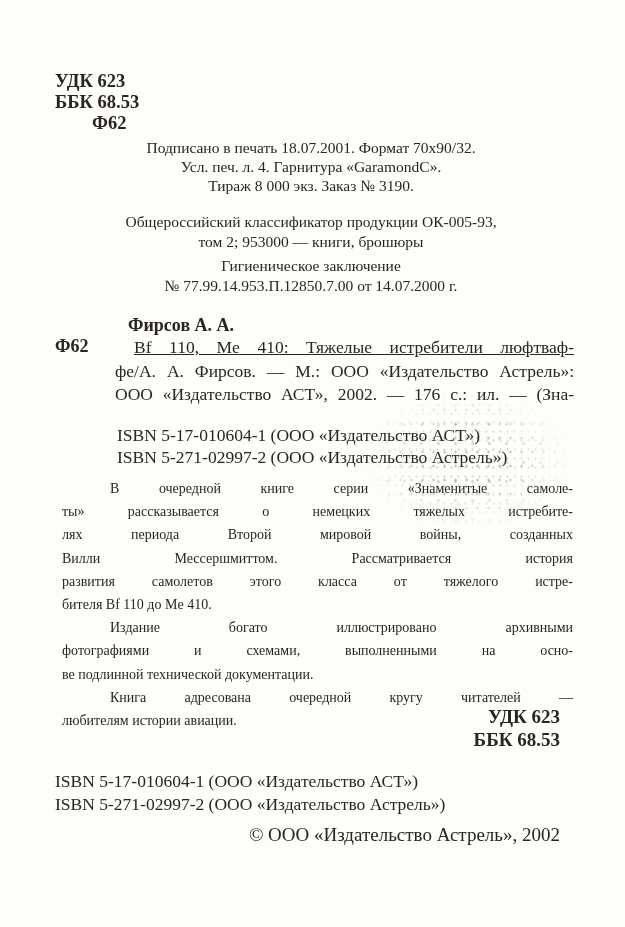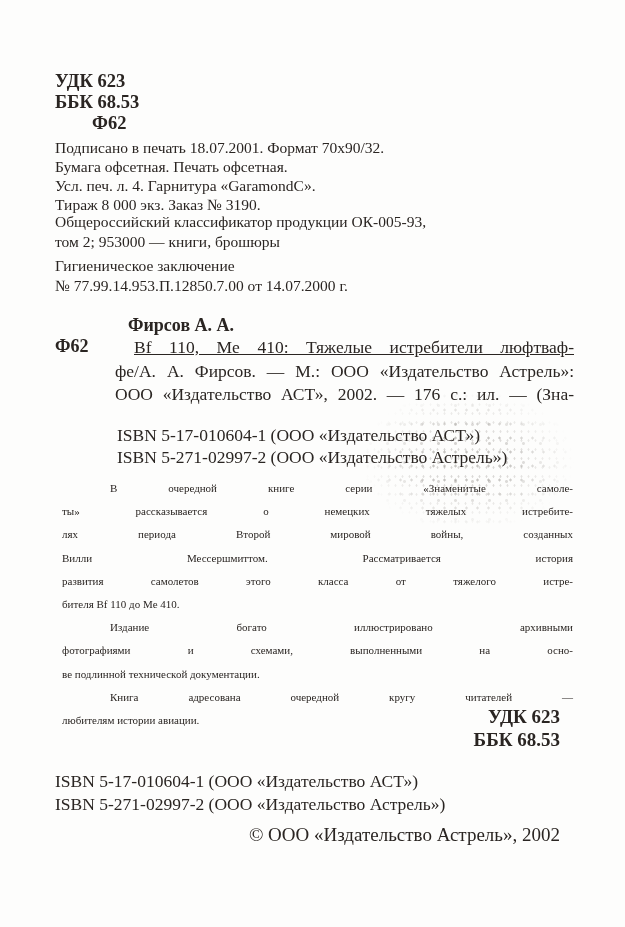--- a/index.html
+++ b/index.html
@@ -6,38 +6,38 @@
   .page {
     position: relative;
     width: 625px;
     height: 927px;
     background: #fdfdfc;
     color: #2a2522;
     font-family: "Liberation Serif", "DejaVu Serif", serif;
     overflow: hidden;
   }
   .block { position: absolute; margin-top: 21px; }
-  .centered { left: 55px; width: 512px; text-align: left; }
+  .centered { left: 55px; width: 512px; text-align: center; }
   .j { text-align: justify; text-align-last: justify; }
 
   #top-codes { left: 55px; top: 50px; font-size: 18.5px; line-height: 21px; font-weight: bold; }
   #top-codes .sigla-offset { margin-left: 37px; }
 
   #imprint    { top: 117px; font-size: 15.5px; line-height: 19px; }
   #classifier { top: 191px; font-size: 15.5px; line-height: 19.5px; }
   #hygiene    { top: 235px; font-size: 15.5px; line-height: 19.5px; }
 
   #card-author { left: 128px; top: 294px; font-size: 18px; font-weight: bold; }
   #card-sigla  { left: 55px;  top: 315px; font-size: 18px; font-weight: bold; }
   #card-body   { left: 115px; top: 315px; width: 459px; font-size: 17.5px; line-height: 23.5px; }
   #card-body .first { text-indent: 19px; text-decoration: underline; }
 
   #isbn-top { left: 117px; top: 403px; font-size: 17.5px; line-height: 22px; }
 
-  #annotation { left: 62px; top: 456px; width: 511px; font-size: 11px; line-height: 23.2px; }
+  #annotation { left: 62px; top: 456px; width: 511px; font-size: 14px; line-height: 23.2px; }
   #annotation .indent { text-indent: 48px; }
 
   #bottom-codes { left: 55px; top: 685px; width: 505px; text-align: right; font-size: 19px; line-height: 22.5px; font-weight: bold; }
 
   #isbn-bottom { left: 55px; top: 749px; font-size: 17.5px; line-height: 23px; }
 
   #copyright-line { left: 55px; top: 803px; width: 505px; text-align: right; font-size: 19px; }
 
   
   #stain {
@@ -60,21 +60,20 @@
 <div class="page">
 
   <div class="block" id="top-codes">
     <div>УДК 623</div>
     <div>ББК 68.53</div>
     <div class="sigla-offset">Ф62</div>
   </div>
 
   <div class="block centered" id="imprint">
     <div>Подписано в печать 18.07.2001. Формат 70х90/32.</div>
-    <div>Бумага офсетная. Печать офсетная.</div>
     <div>Усл. печ. л. 4. Гарнитура «GaramondC».</div>
     <div>Тираж 8 000 экз. Заказ № 3190.</div>
   </div>
 
   <div class="block centered" id="classifier">
     <div>Общероссийский классификатор продукции ОК-005-93,</div>
     <div>том 2; 953000 — книги, брошюры</div>
   </div>
 
   <div class="block centered" id="hygiene">

